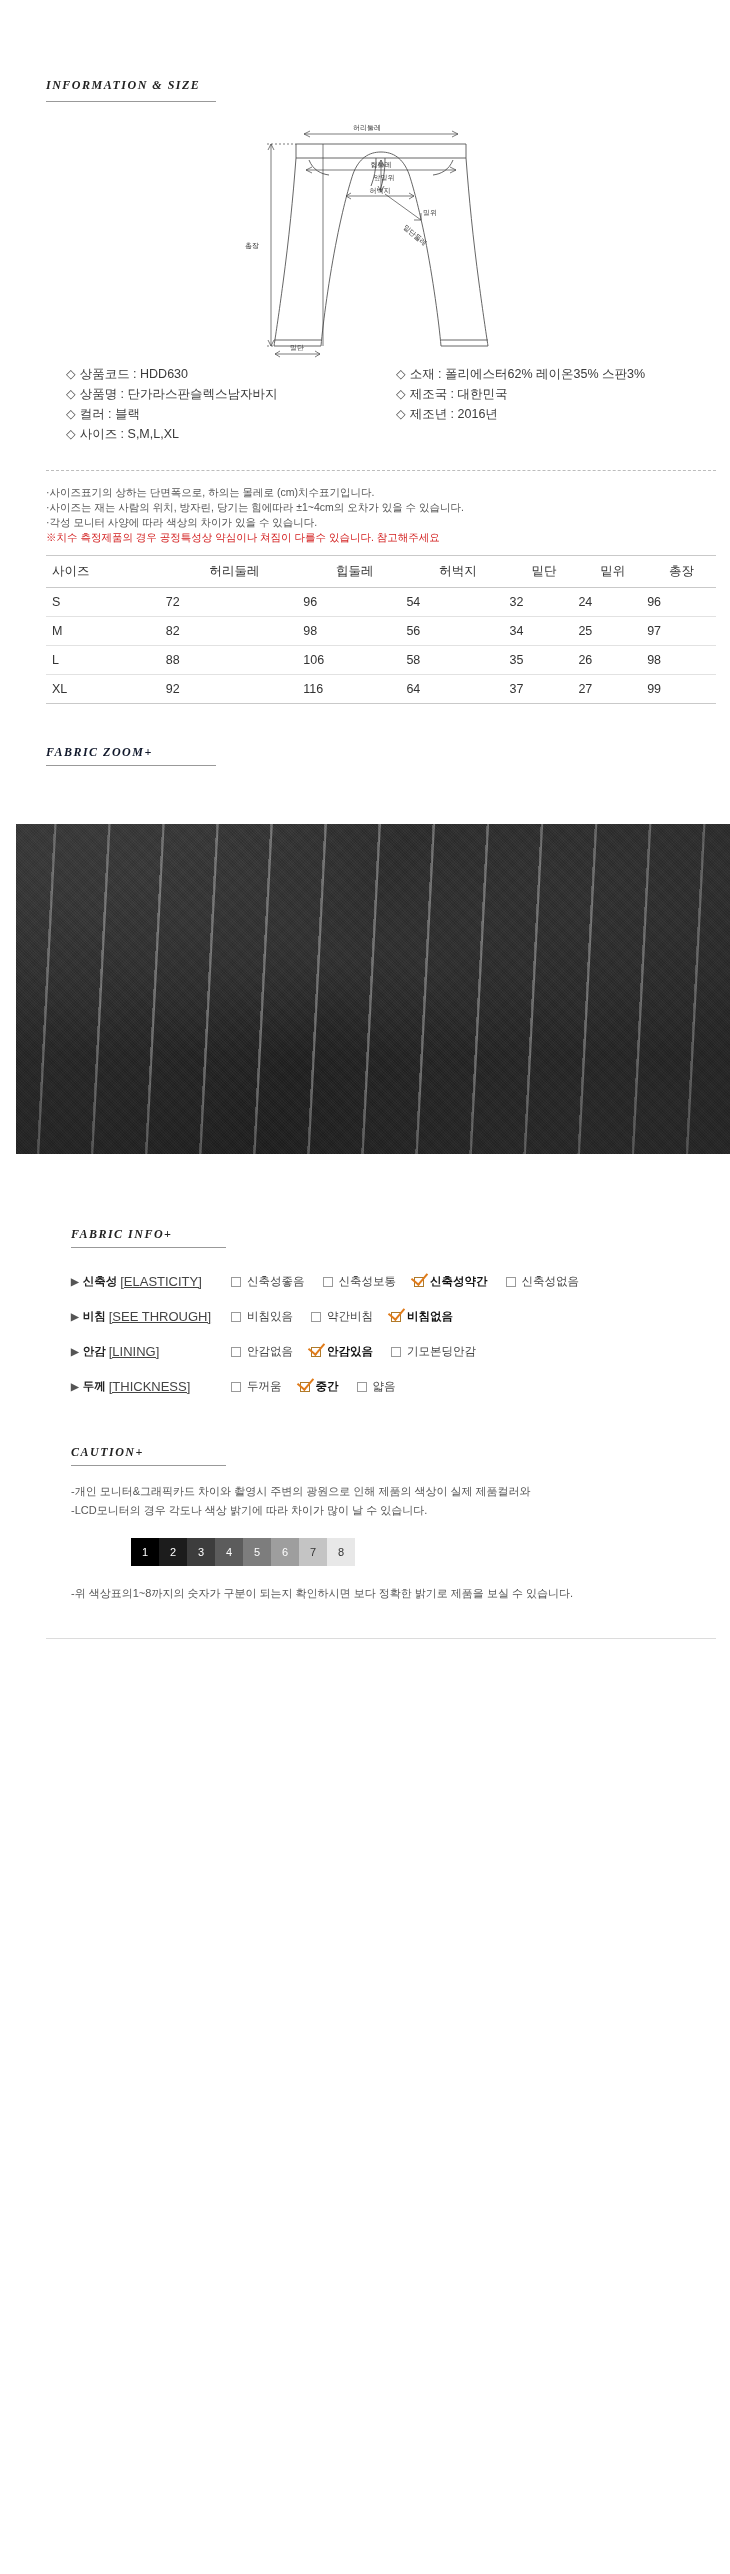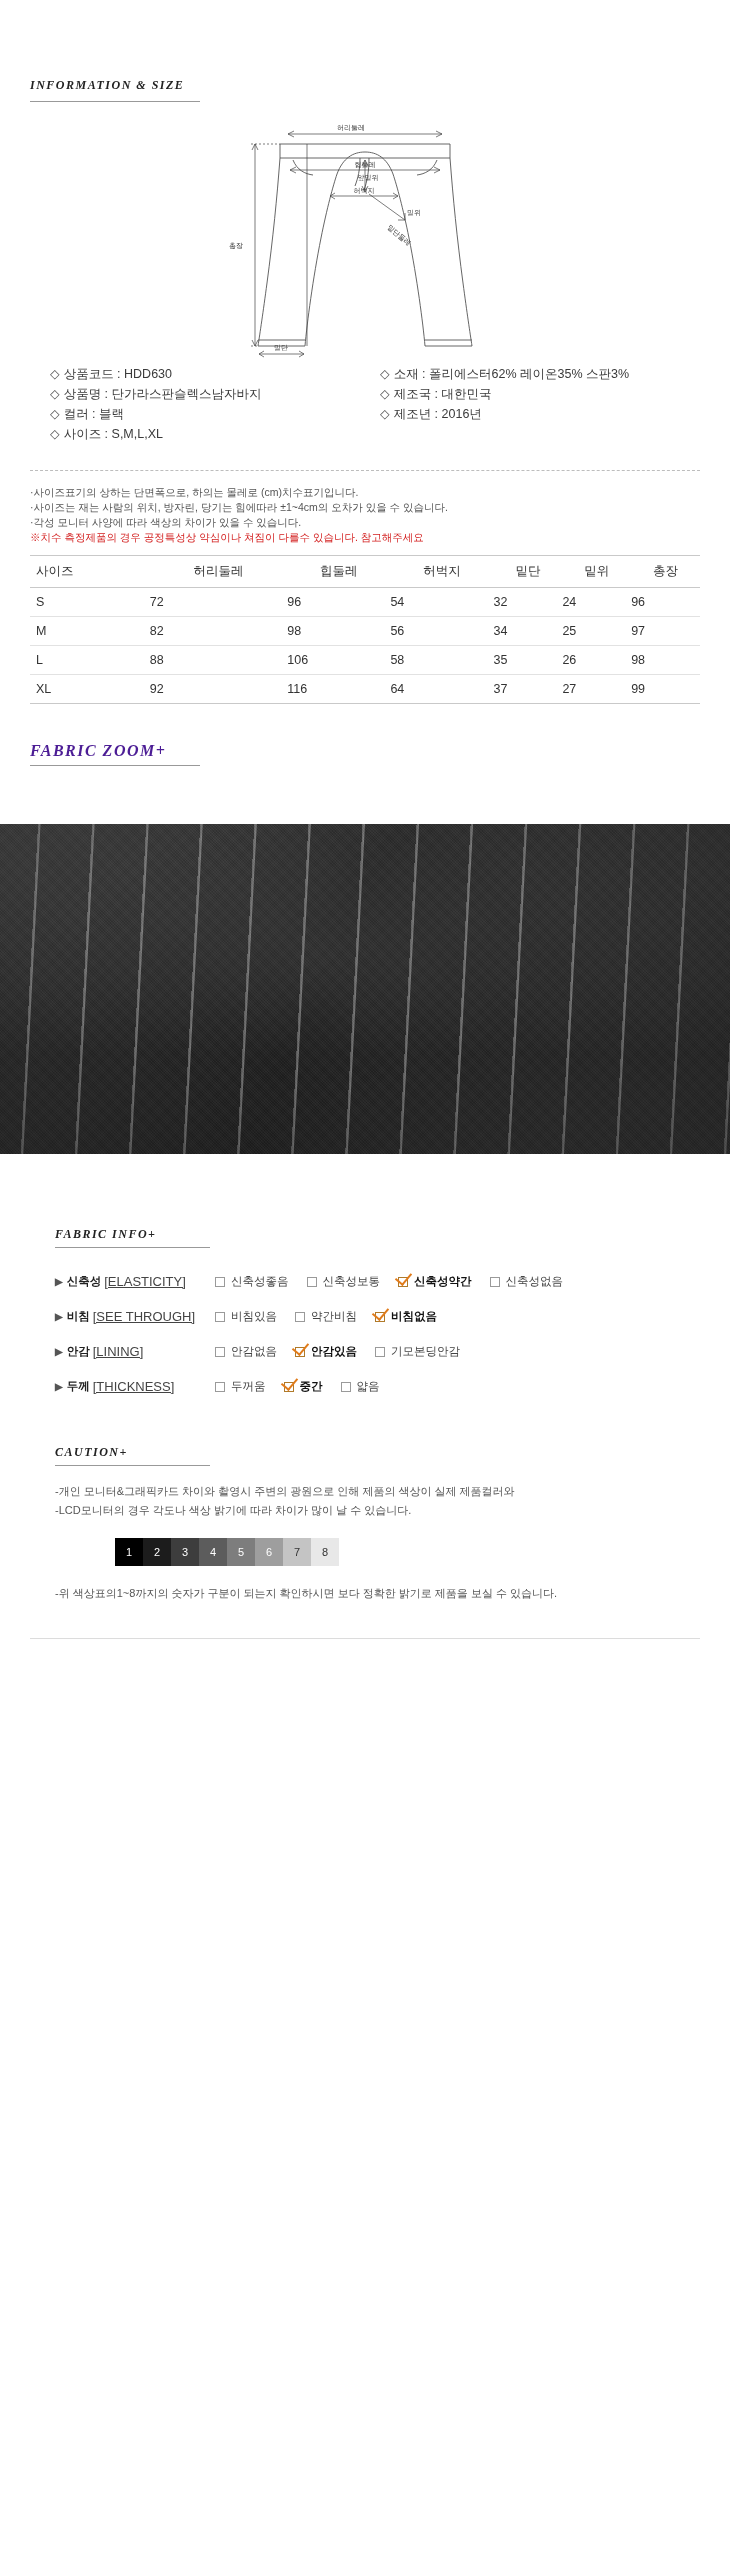--- a/index.html
+++ b/index.html
@@ -3,21 +3,21 @@
 <meta charset="utf-8">
 <style>
   * { box-sizing: border-box; }
   html, body { margin:0; padding:0; }
   body {
     width: 730px;
     background: #ffffff;
     font-family: "Liberation Sans", sans-serif;
     color: #333;
   }
-  .page { width:710px; position:relative; }
+  .page { width:710px; position:relative;margin-left:16px; }
 
   
   .sec-info {
     width: 730px;
     padding: 0 0 40px 0;
     background:#fff;
   }
   .pad { padding-left: 30px; padding-right: 30px; }
 
   .sec-title {
@@ -101,23 +101,23 @@
 
   
   .fabric-zoom-title {
     padding-left: 30px;
     padding-top: 38px;
   }
   .fz-text {
     font-family: "Liberation Serif", serif;
     font-style: italic;
     font-weight: bold;
-    font-size: 16px;
+    font-size: 12px;
     letter-spacing: 1.5px;
-    color: #4c1d95;
+    color: #0f172a;
   }
   .fz-rule { border-bottom: 1px solid #999; width: 170px; margin-top: 5px; }
 
   
   .fabric-photo {
     width: 730px;
     height: 330px;
     margin-top: 18px;
     position: relative;
     overflow: hidden;

